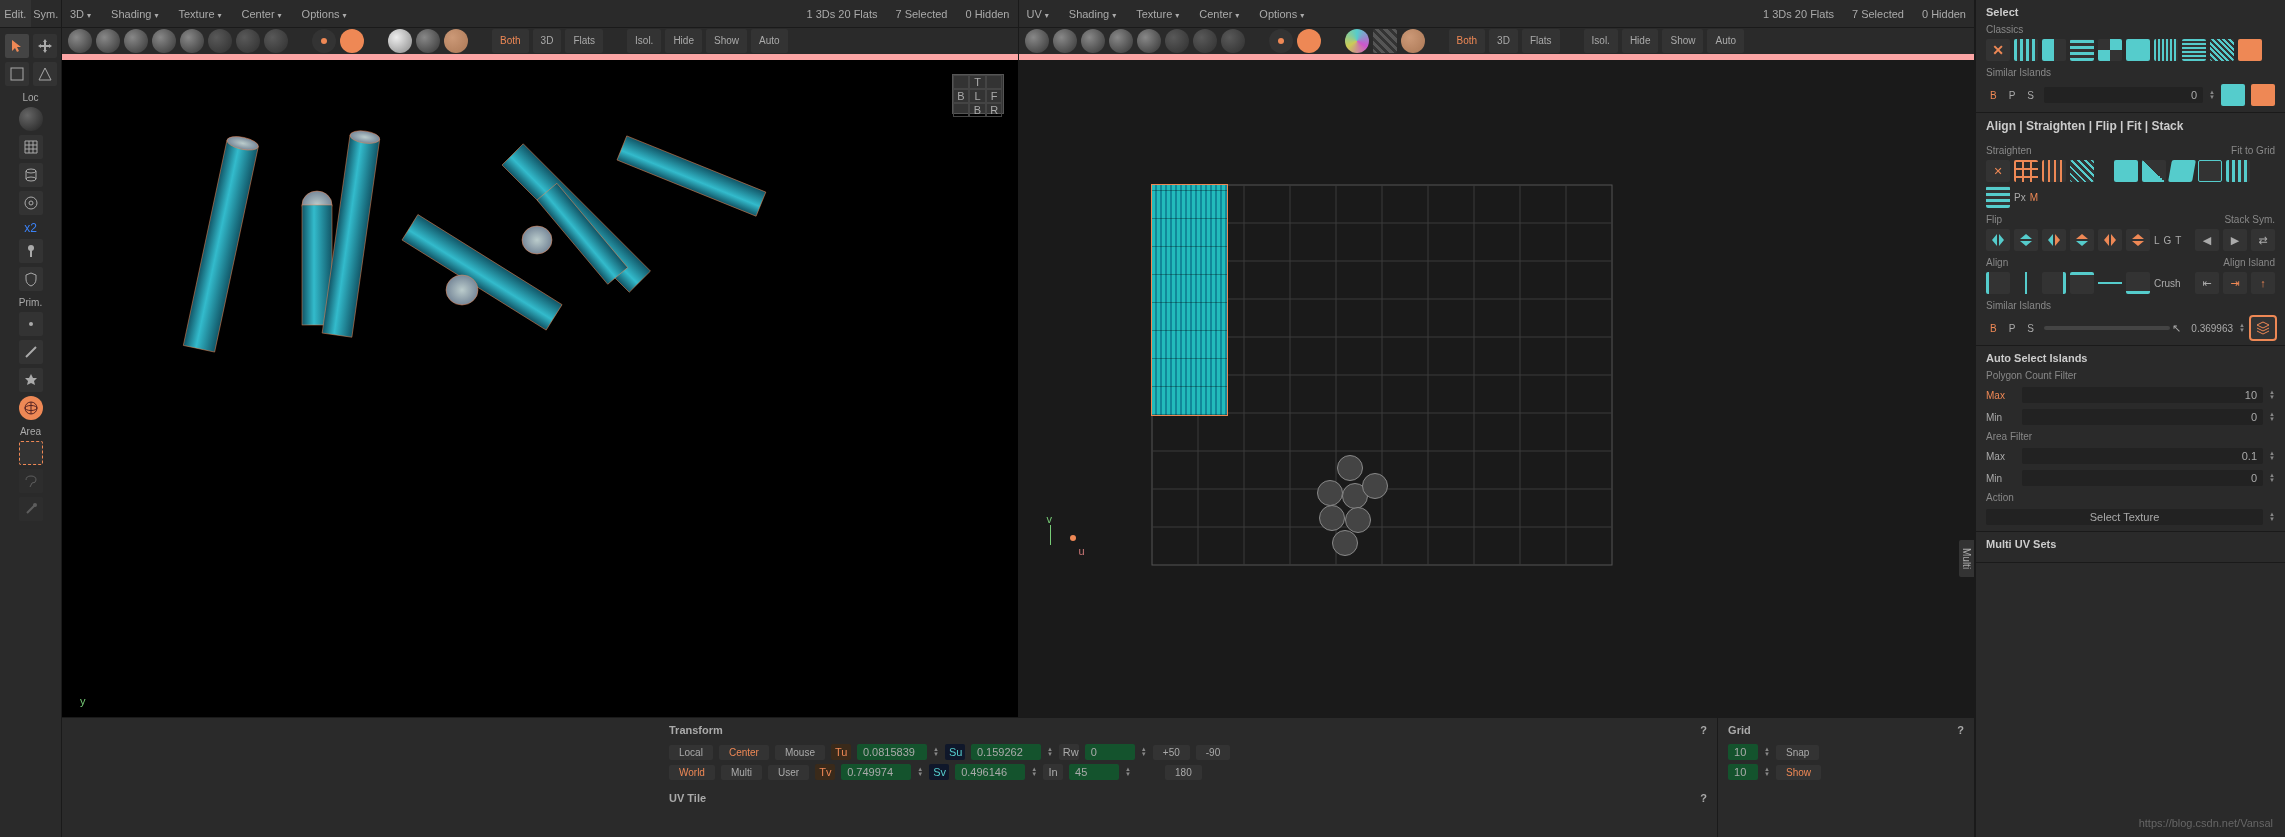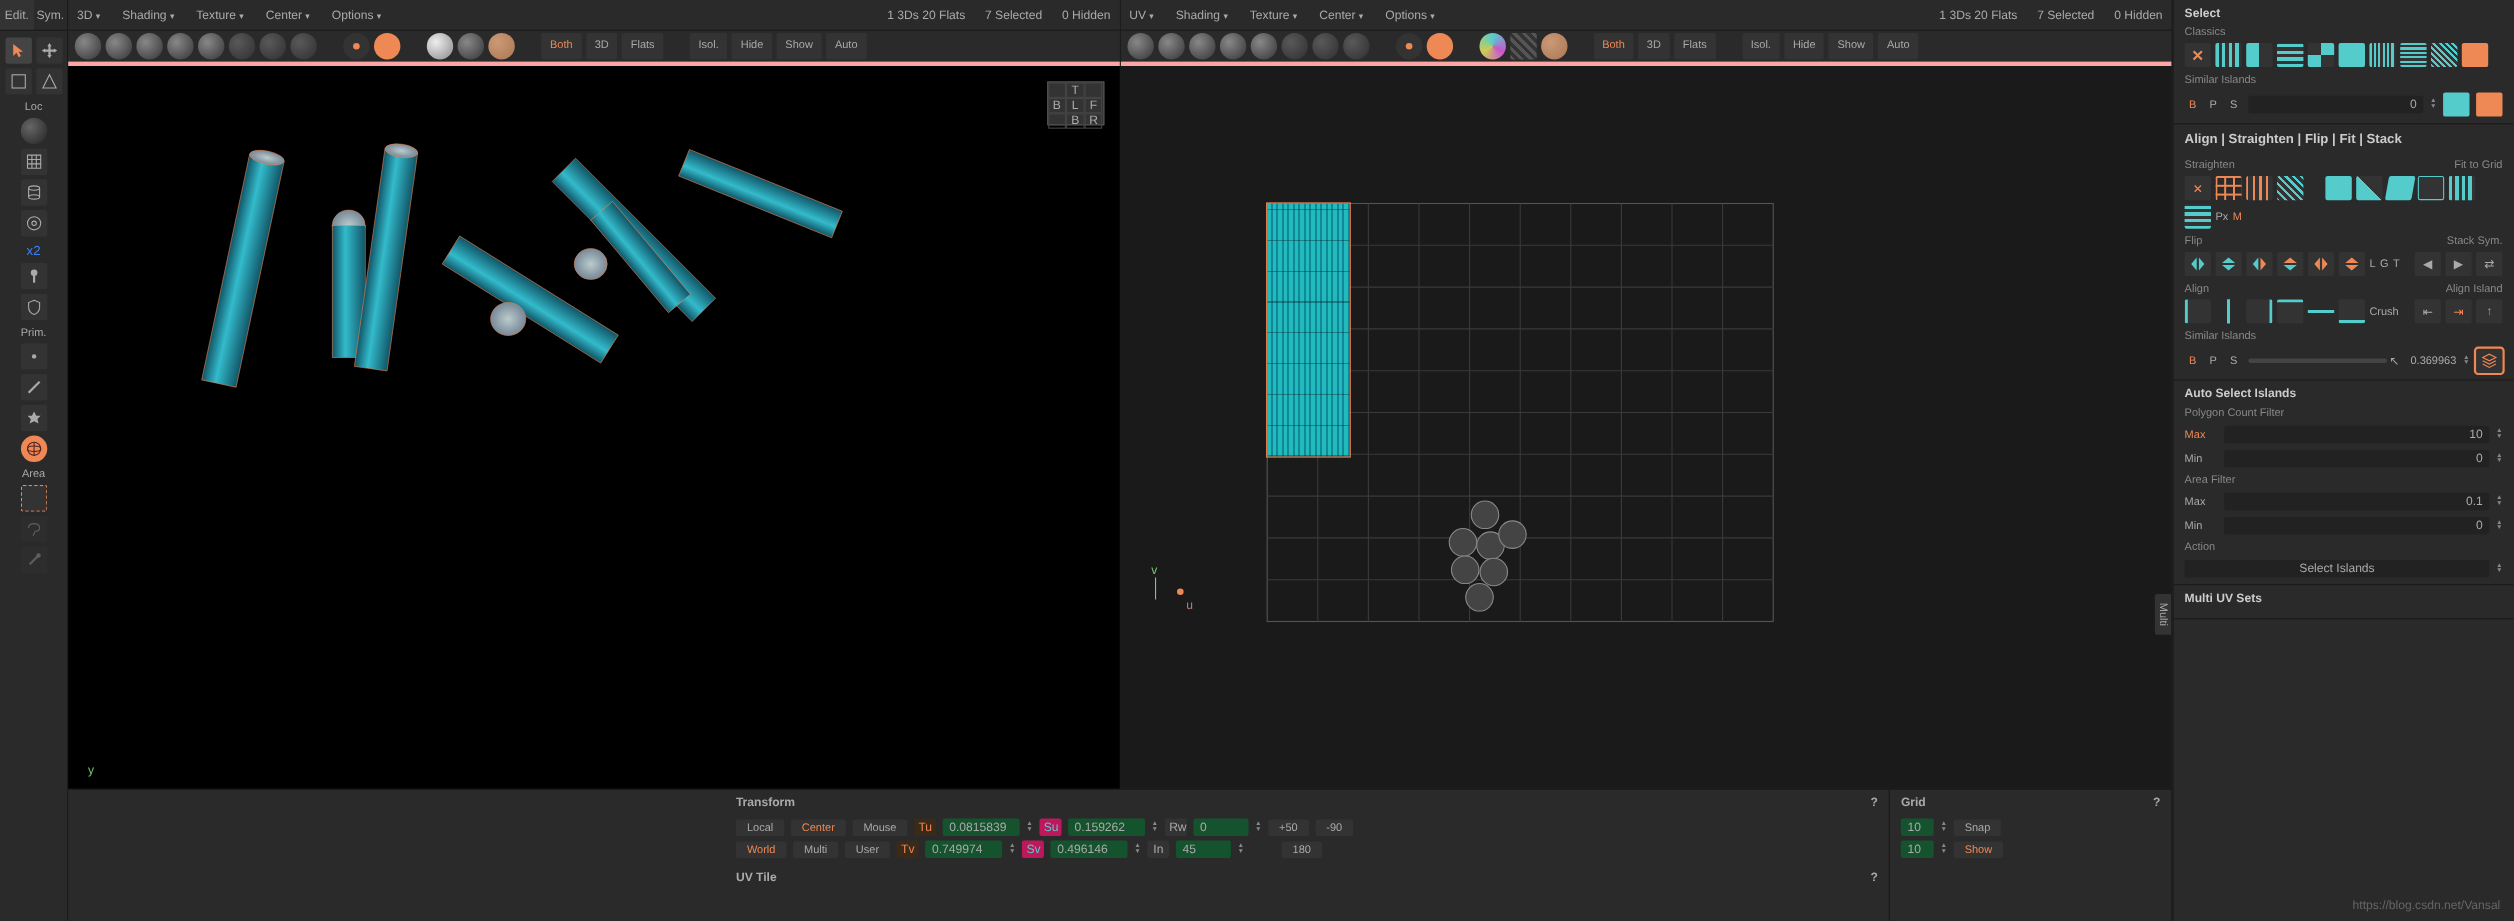--- a/index.html
+++ b/index.html
@@ -14,21 +14,21 @@
 .tool-icon { width: 24px; height: 24px; background: #333; border-radius: 2px; display: flex; align-items: center; justify-content: center; cursor: pointer; }
 .tool-icon.active { background: #444; }
 .tool-label { font-size: 10px; margin-top: 2px; }
 .center-area { flex: 1; display: flex; flex-direction: column; }
 .viewports { flex: 1; display: flex; }
 .viewport { flex: 1; display: flex; flex-direction: column; border-right: 1px solid #1a1a1a; position: relative; }
 .viewport-header { height: 28px; background: #2a2a2a; display: flex; align-items: center; padding: 0 8px; gap: 20px; border-bottom: 1px solid #1a1a1a; }
 .viewport-header .label { cursor: pointer; }
 .viewport-header .dropdown::after { content: "▾"; margin-left: 3px; font-size: 8px; }
 .viewport-header .stats { margin-left: auto; display: flex; gap: 18px; font-size: 10px; }
-.viewport-toolbar { height: 32px; background: #2a2a2a; display: flex; align-items: center; padding: 0 6px; gap: 4px; border-bottom: 4px solid #fca5a5; }
+.viewport-toolbar { height: 32px; background: #2a2a2a; display: flex; align-items: center; padding: 0 6px; gap: 4px; border-bottom: 6px solid #fca5a5; }
 .vt-btn { width: 24px; height: 24px; background: #333; border-radius: 12px; cursor: pointer; display: flex; align-items: center; justify-content: center; }
 .vt-btn.sphere { background: radial-gradient(circle at 35% 35%, #888, #333); }
 .vt-btn.active { background: radial-gradient(circle at 35% 35%, #c97, #a75); }
 .vt-btn.orange-dot { background: #333; position: relative; }
 .vt-btn.orange-dot::after { content: ""; position: absolute; width: 6px; height: 6px; background: #e85; border-radius: 50%; top: 50%; left: 50%; transform: translate(-50%, -50%); }
 .vt-text-btn { padding: 0 8px; height: 24px; line-height: 24px; background: #333; border-radius: 2px; cursor: pointer; font-size: 10px; }
 .vt-text-btn.active { color: #e85; }
 .vt-spacer { width: 16px; }
 .viewport-canvas { flex: 1; background: #000; position: relative; overflow: hidden; }
 .viewport-canvas.uv { background: #1a1a1a; }
@@ -46,21 +46,21 @@
 .uv-circle { position: absolute; width: 26px; height: 26px; border: 1px solid #888; border-radius: 50%; background: #444; }
 .grid-svg { position: absolute; inset: 0; width: 100%; height: 100%; }
 .bottom-panels { height: 120px; background: #2a2a2a; display: flex; border-top: 1px solid #1a1a1a; }
 .panel { flex: 1; padding: 6px 10px; border-right: 1px solid #1a1a1a; position: relative; }
 .panel-title { font-weight: bold; color: #ccc; margin-bottom: 8px; }
 .panel-title .q { float: right; cursor: pointer; }
 .panel-row { display: flex; align-items: center; gap: 6px; margin-bottom: 4px; }
 .pill { padding: 2px 10px; background: #333; border-radius: 2px; cursor: pointer; font-size: 10px; }
 .pill.active { color: #e85; }
 .field-label { width: 20px; text-align: center; color: #e85; background: #3a2a1a; padding: 2px 4px; border-radius: 2px; }
-.field-label.cyan { color: #5cc; background: #be185d; }
+.field-label.cyan { color: #5cc; background: #0f172a; }
 .field-input { background: #14532d; padding: 2px 6px; border-radius: 2px; min-width: 70px; }
 .spinner { display: inline-flex; flex-direction: column; font-size: 6px; line-height: 5px; cursor: pointer; color: #888; }
 .right-panel { width: 310px; background: #2a2a2a; border-left: 1px solid #1a1a1a; overflow-y: auto; }
 .rp-section { padding: 6px 10px; border-bottom: 1px solid #1a1a1a; }
 .rp-title { font-weight: bold; color: #ccc; margin-bottom: 6px; }
 .rp-subtitle { font-size: 10px; color: #888; margin: 6px 0 4px; }
 .icon-row { display: flex; gap: 4px; flex-wrap: wrap; align-items: center; }
 .icon-btn { width: 24px; height: 22px; background: #333; border-radius: 2px; cursor: pointer; display: flex; align-items: center; justify-content: center; }
 .icon-btn.x { color: #e85; font-size: 14px; font-weight: bold; }
 .icon-btn.orange { background: #e85; }
@@ -573,21 +573,21 @@
           <div class="value-field">0.1</div>
           <span class="spinner">▲<br>▼</span>
         </div>
       <div class="bps-row">
           <span class="small-text" style="width:30px">Min</span>
           <div class="value-field">0</div>
           <span class="spinner">▲<br>▼</span>
         </div>
       <div class="rp-subtitle">Action</div>
       <div class="bps-row">
-          <div class="value-field" style="text-align:center;cursor:pointer">Select Islands</div>
+          <div class="value-field" style="text-align:center;cursor:pointer">Select Texture</div>
           <span class="spinner">▲<br>▼</span>
         </div>
     </div>
 
     <div class="rp-section">
       <div class="rp-title">Multi UV Sets</div>
     </div>
   </div>
 </div>
 

